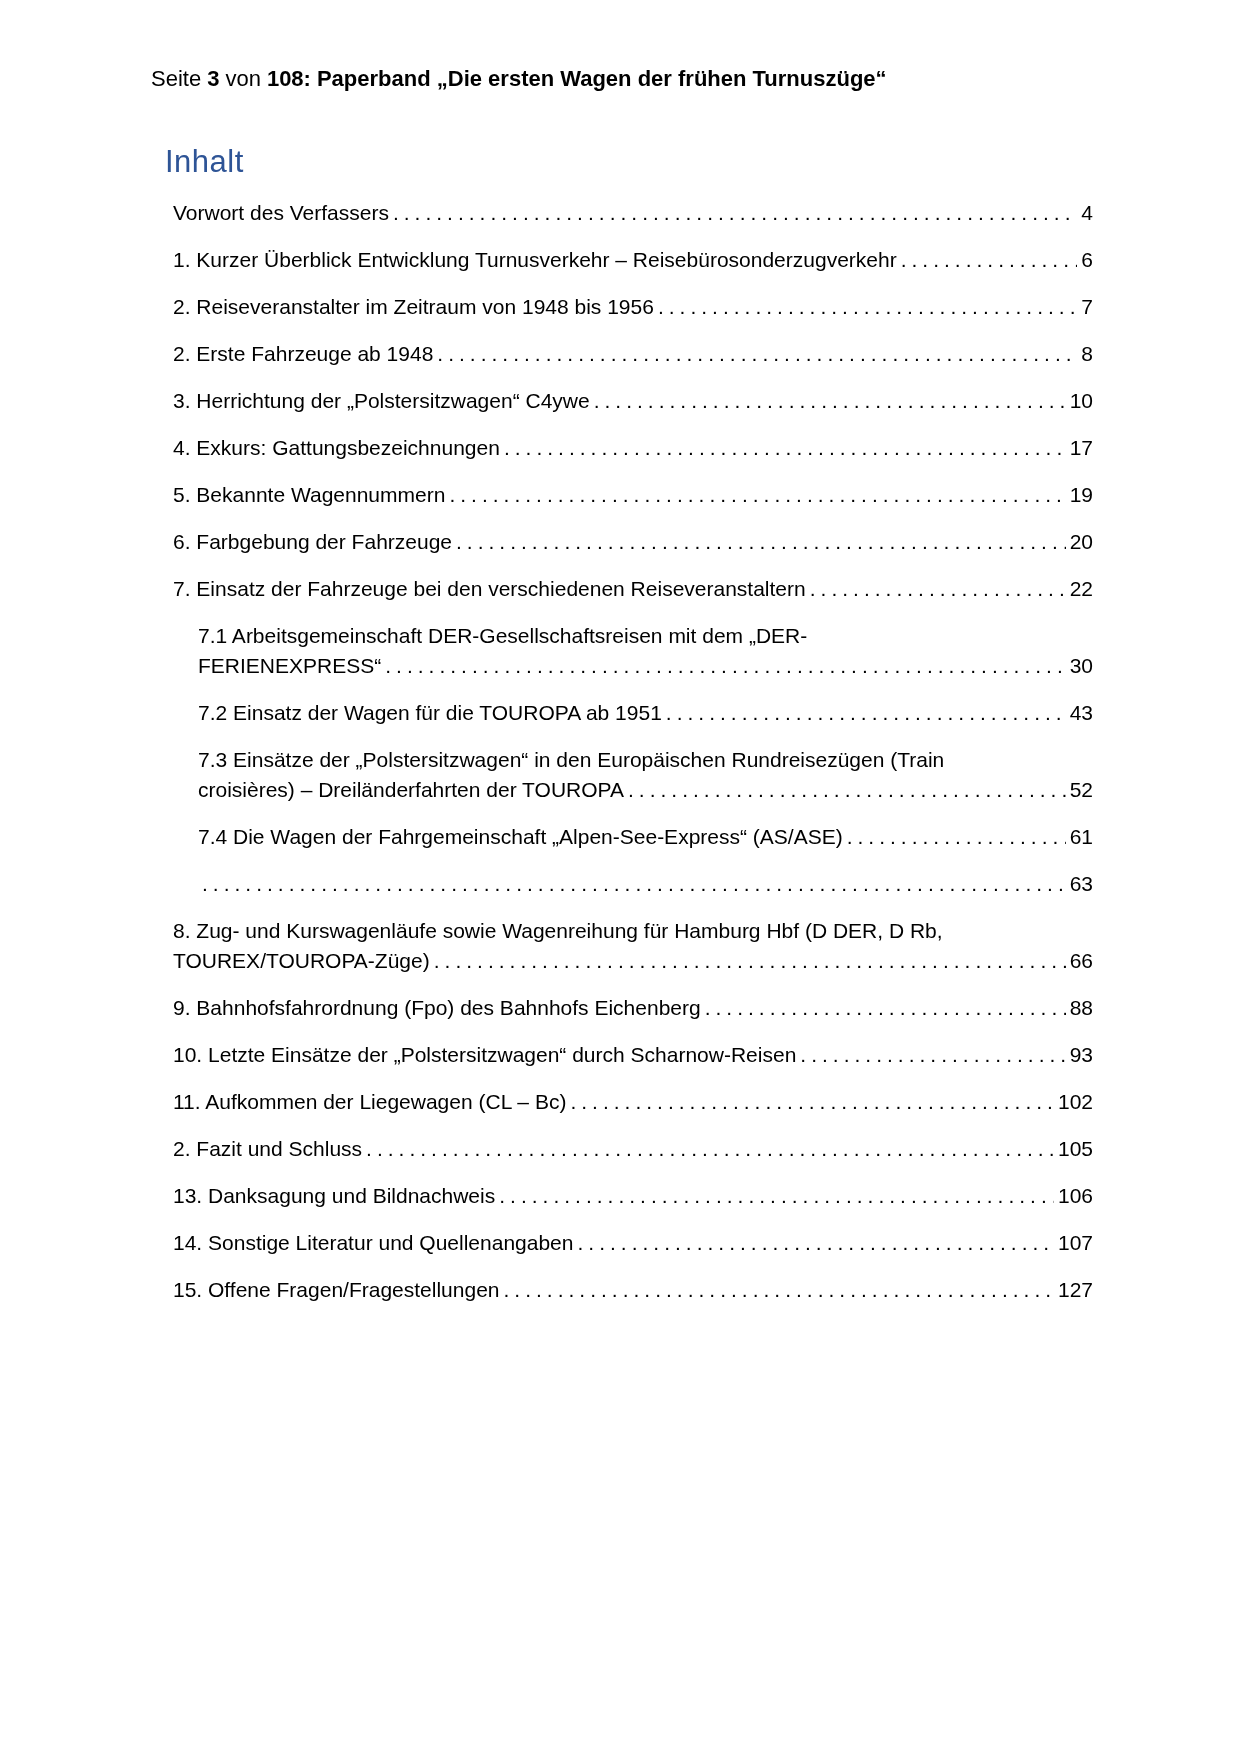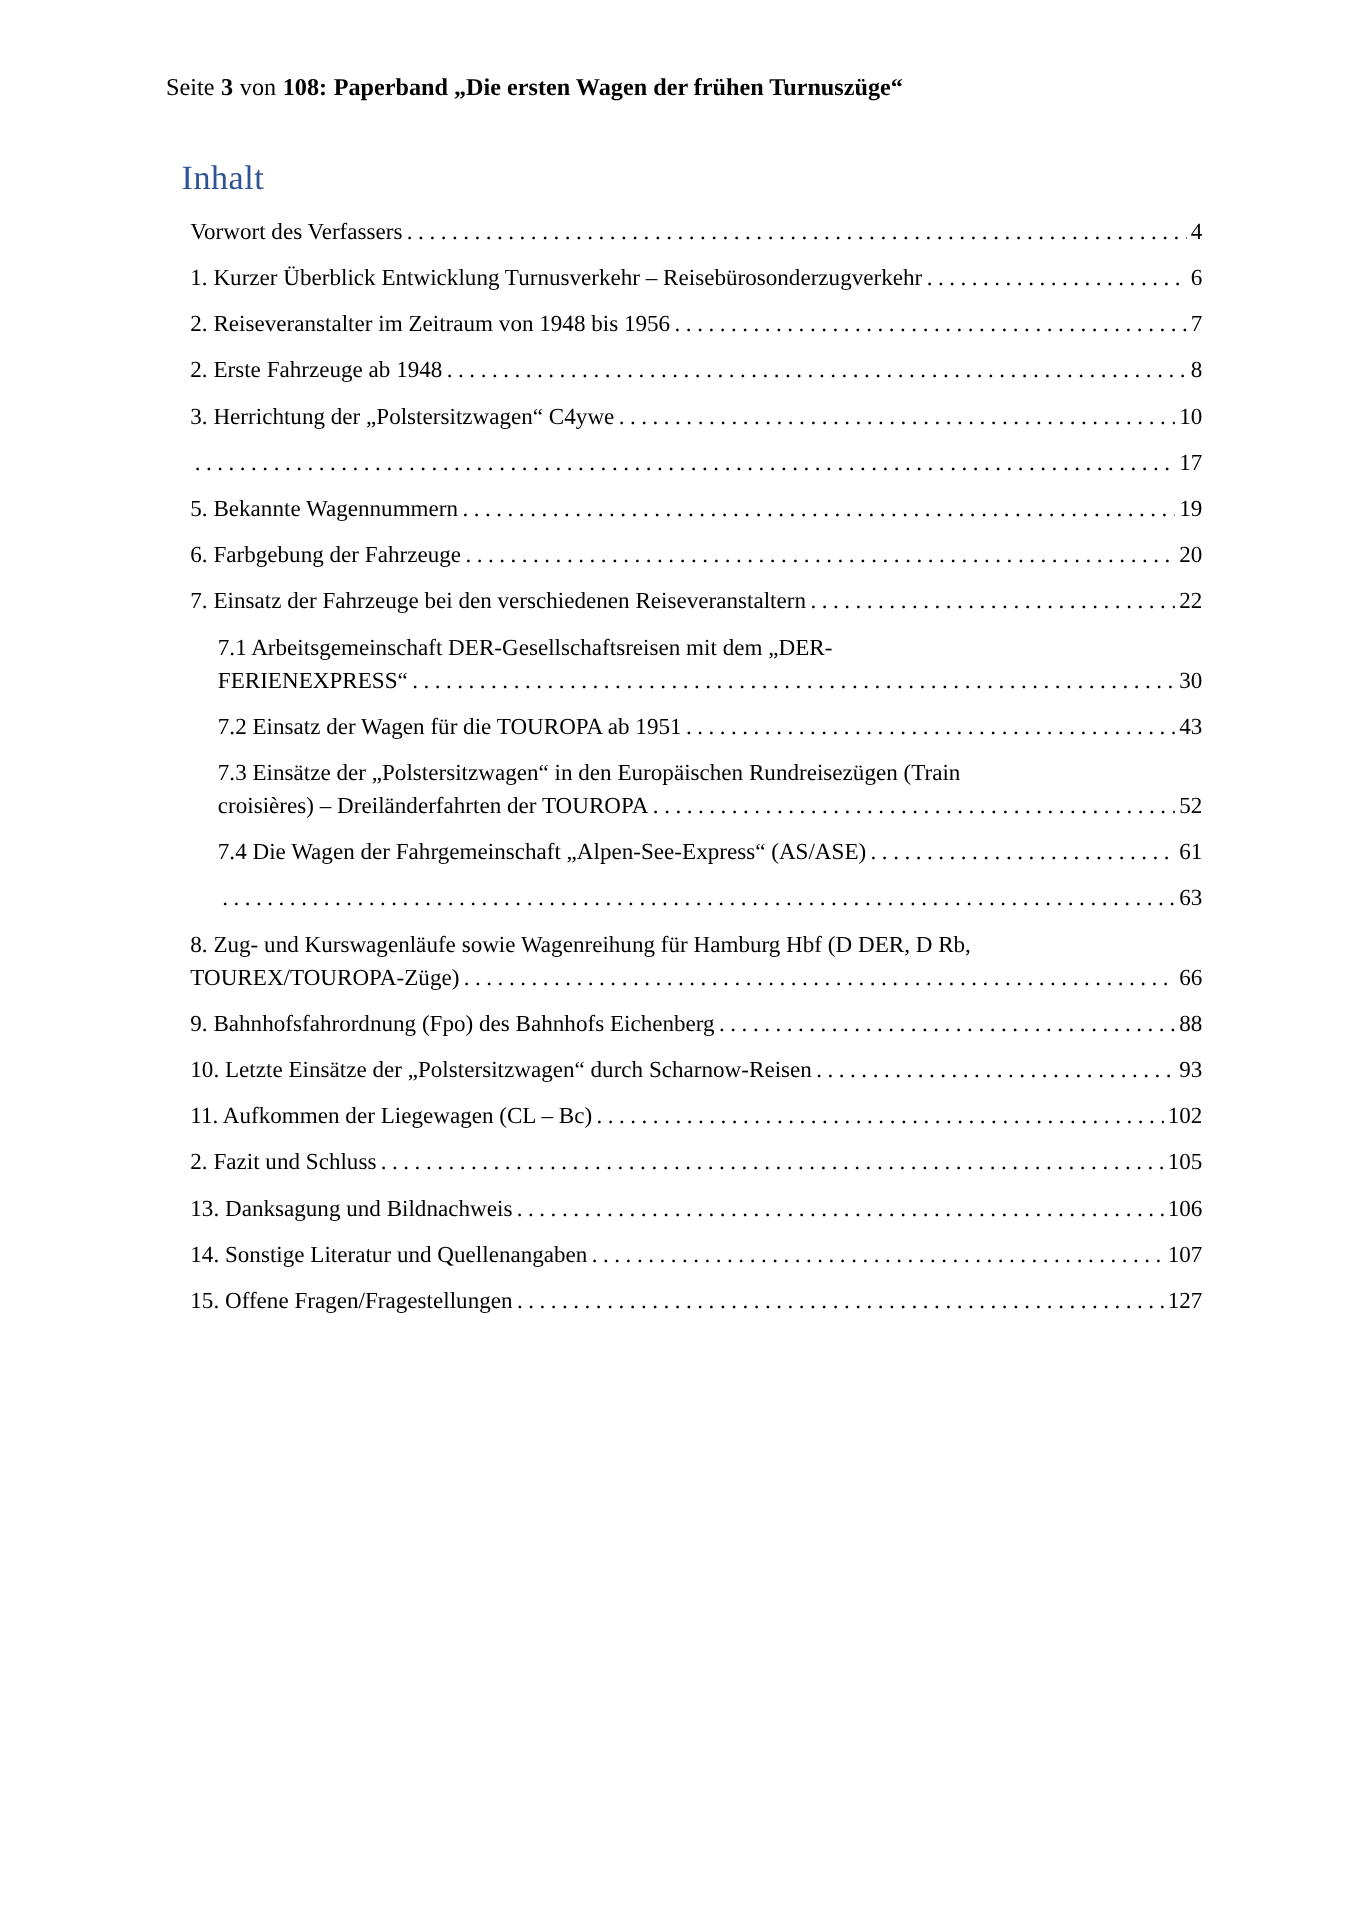--- a/index.html
+++ b/index.html
@@ -5,21 +5,21 @@
   html, body {
     margin: 0;
     padding: 0;
     background: #ffffff;
   }
   .page {
     position: relative;
     width: 1240px;
     height: 1754px;
     background: #ffffff;
-    font-family: Liberation Serif, serif;
+    font-family: Liberation Sans, sans-serif;
     color: #000000;
     overflow: hidden;
   }
   .header {
     position: absolute;
     left: 151px;
     top: 66px;
     display: flex;
     align-items: baseline;
     gap: 6px;
@@ -39,21 +39,21 @@
     margin: 0 0 14px 0;
     font-size: 31px;
     line-height: 38px;
     font-weight: 400;
     letter-spacing: 0.5px;
   }
   .toc-list {
     margin-left: 24px; 
   }
   .toc-entry {
-    margin: 4px 0 12px 0;
+    margin: 17px 0 12px 0;
     font-size: 21px;
     line-height: 30px;
   }
   .toc-entry.lvl1 {
     padding-left: 25px;
   }
   .toc-entry .line {
     white-space: nowrap;
   }
   .toc-entry .line.leader {
@@ -125,20 +125,21 @@
         </div>
         <div class="toc-entry lvl0">
           <div class="line leader">
             <span class="t">3. Herrichtung der „Polstersitzwagen“ C4ywe</span>
             <span class="dots">..........................................................................................................................................................................</span>
             <span class="pg">10</span>
           </div>
         </div>
         <div class="toc-entry lvl0">
           <div class="line leader">
+            <span class="t">4. Exkurs: Gattungsbezeichnungen</span>
             <span class="dots">..........................................................................................................................................................................</span>
             <span class="pg">17</span>
           </div>
         </div>
         <div class="toc-entry lvl0">
           <div class="line leader">
             <span class="t">5. Bekannte Wagennummern</span>
             <span class="dots">..........................................................................................................................................................................</span>
             <span class="pg">19</span>
           </div>

